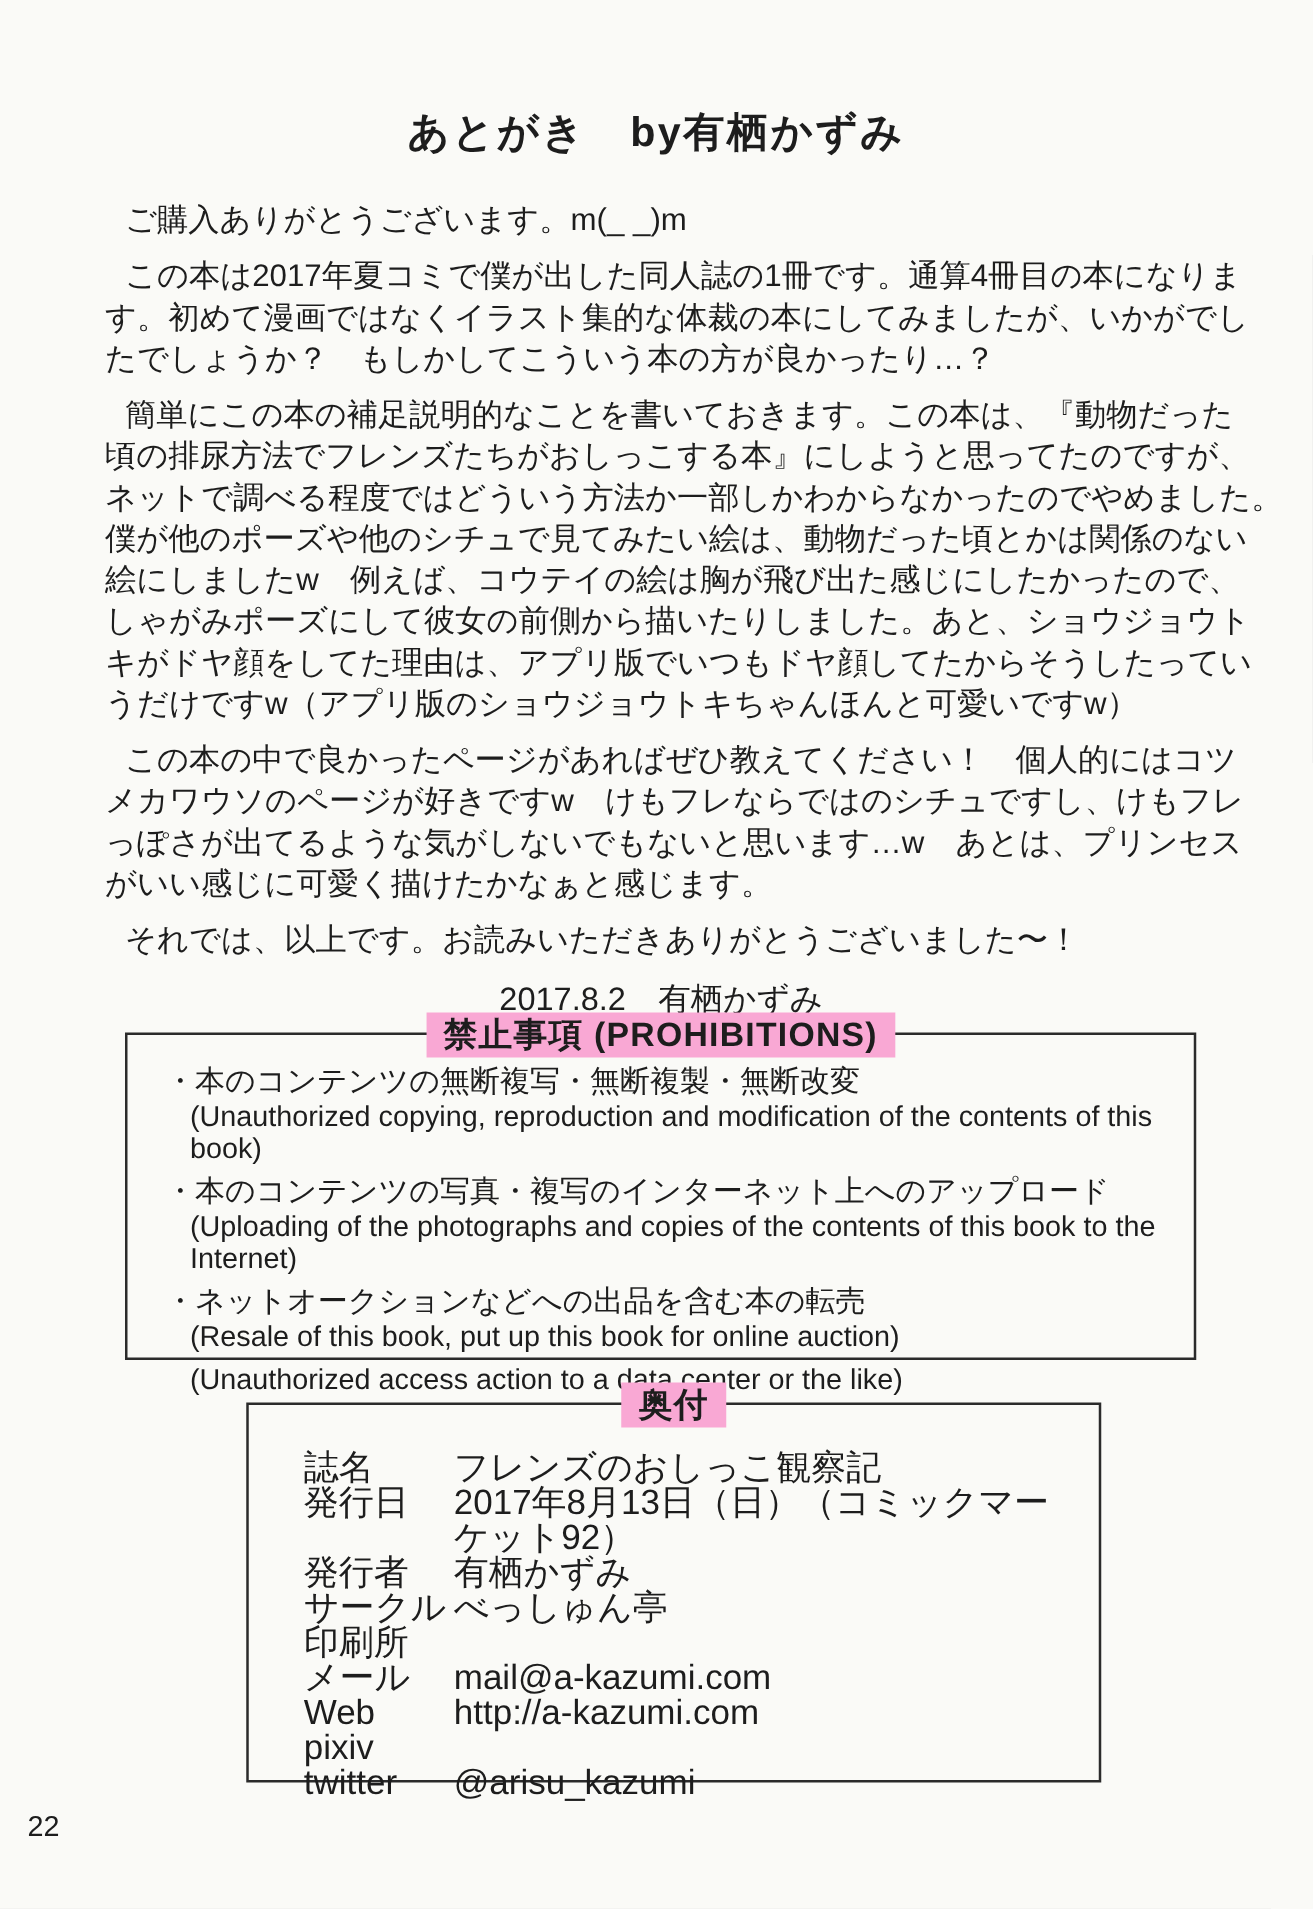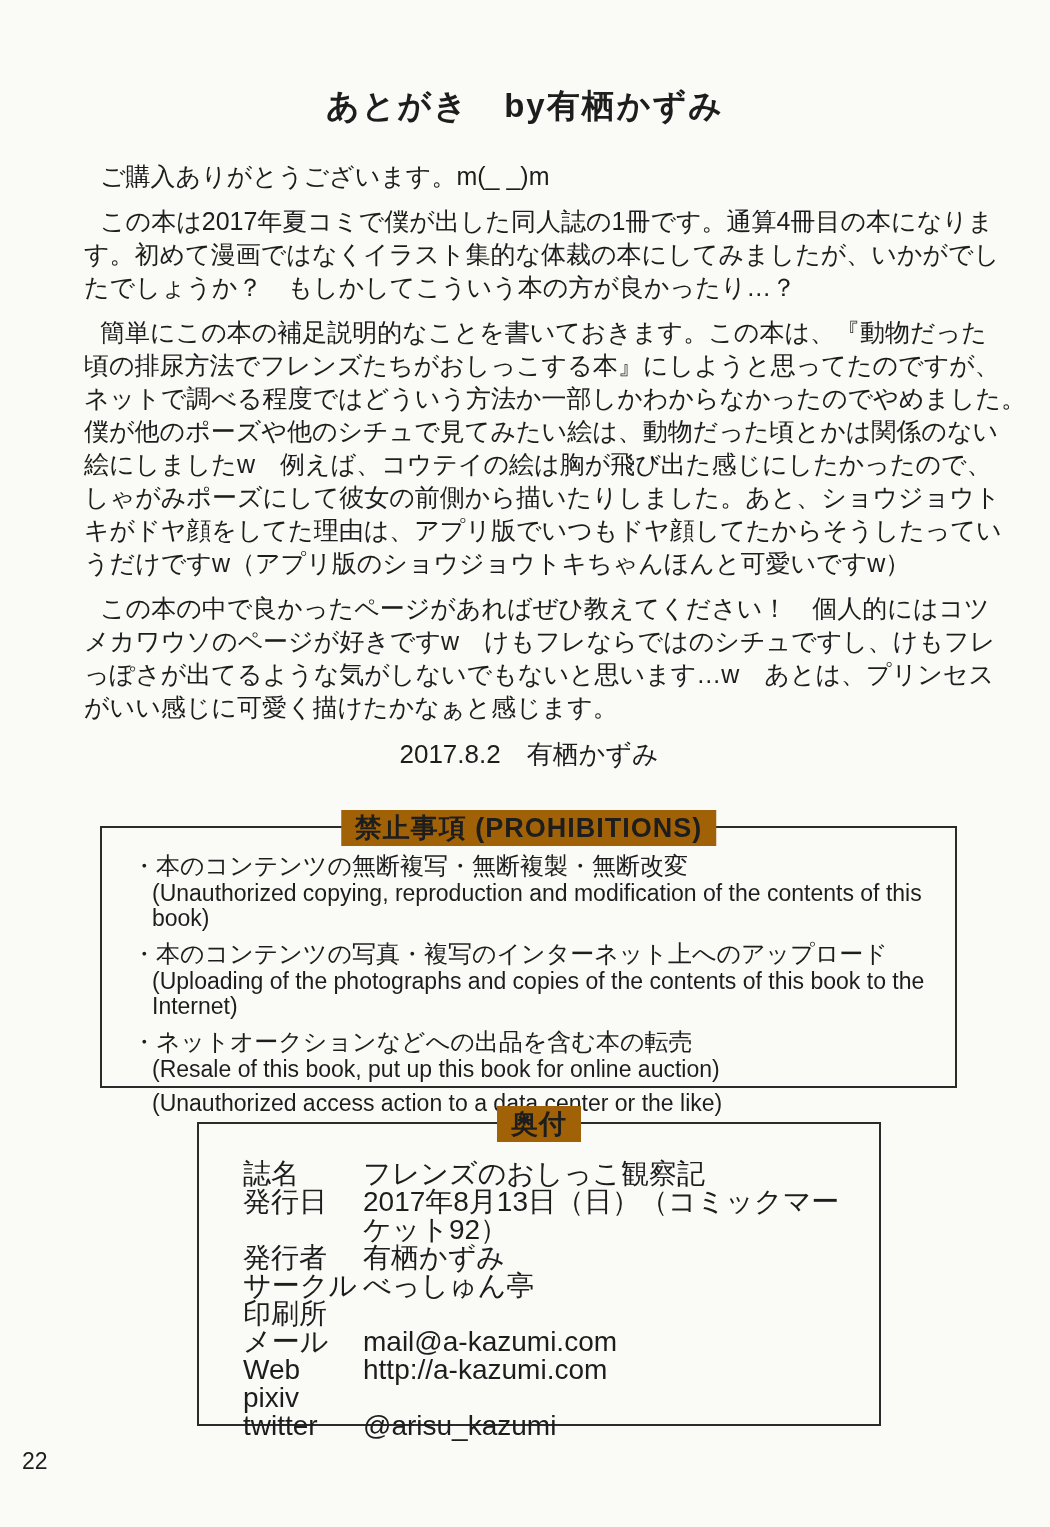--- a/index.html
+++ b/index.html
@@ -49,21 +49,21 @@
   }
   .box {
     position: absolute;
     border: 2px solid #2b2b2b;
   }
   .legend {
     position: absolute;
     top: -18px;
     left: 50%;
     transform: translateX(-50%);
-    background: #a16207;
+    background: #f9a8d4;
     padding: 0 14px;
     font-weight: bold;
     font-size: 27px;
     white-space: nowrap;
     letter-spacing: 1px;
   }
   .prohibitions-box {
     left: 100px;
     top: 826px;
     width: 853px;
@@ -131,20 +131,21 @@
 ネットで調べる程度ではどういう方法か一部しかわからなかったのでやめました。
 僕が他のポーズや他のシチュで見てみたい絵は、動物だった頃とかは関係のない
 絵にしましたw　例えば、コウテイの絵は胸が飛び出た感じにしたかったので、
 しゃがみポーズにして彼女の前側から描いたりしました。あと、ショウジョウト
 キがドヤ顔をしてた理由は、アプリ版でいつもドヤ顔してたからそうしたってい
 うだけですw（アプリ版のショウジョウトキちゃんほんと可愛いですw）</p>
     <p class="para">この本の中で良かったページがあればぜひ教えてください！　個人的にはコツ
 メカワウソのページが好きですw　けもフレならではのシチュですし、けもフレ
 っぽさが出てるような気がしないでもないと思います…w　あとは、プリンセス
 がいい感じに可愛く描けたかなぁと感じます。</p>
+    <p class="para">それでは、以上です。お読みいただきありがとうございました〜！</p>
     <div class="signature">2017.8.2　有栖かずみ</div>
   </div>
 
   <div class="box prohibitions-box">
     <span class="legend">禁止事項 (PROHIBITIONS)</span>
     <div class="pro-content">
       <div class="pro-item">
         <div class="pro-jp">・本のコンテンツの無断複写・無断複製・無断改変</div>
         <div class="pro-en">(Unauthorized copying, reproduction and modification of the contents of this book)</div>
       </div>

